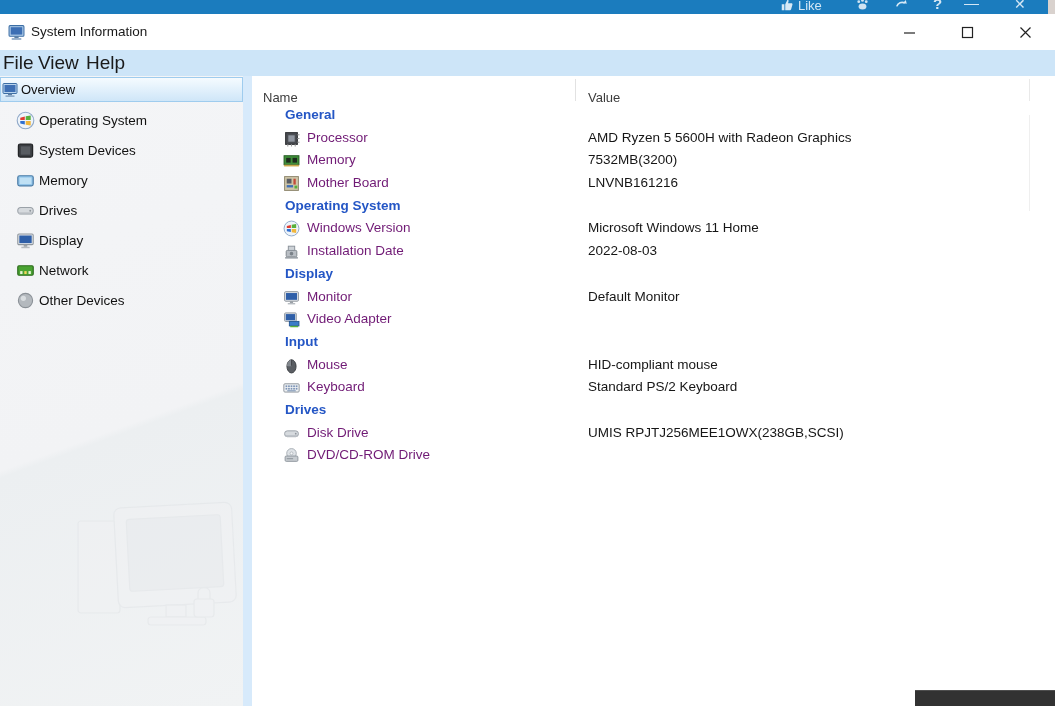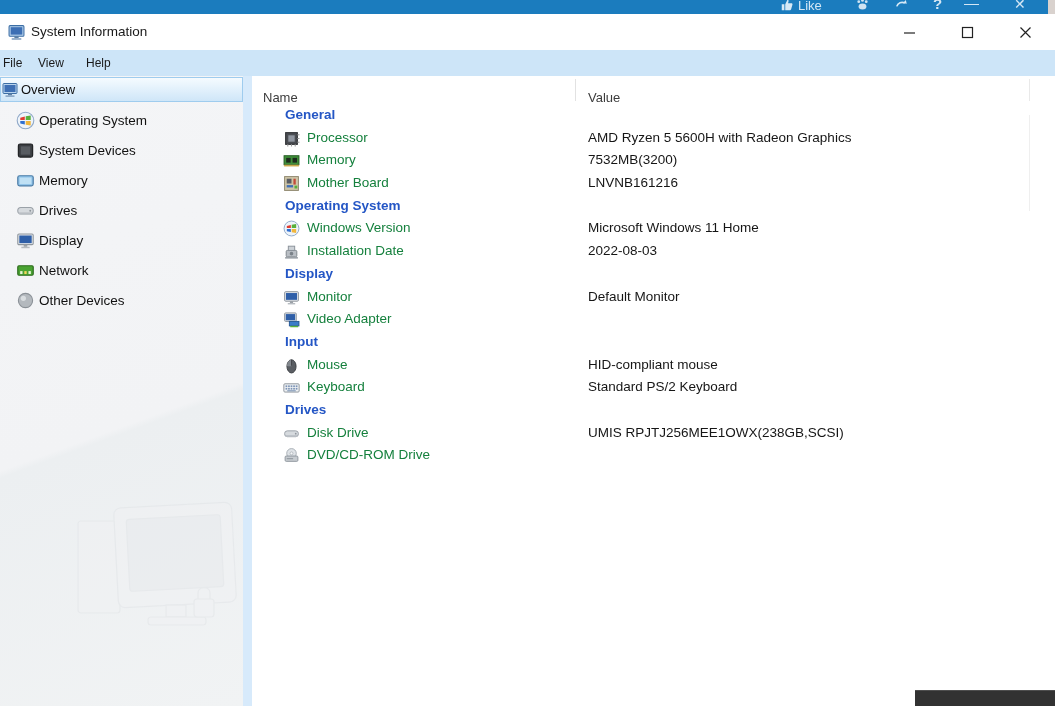--- a/index.html
+++ b/index.html
@@ -14,21 +14,21 @@
 
   
   .titlebar { position:absolute; left:0; top:14px; width:1055px; height:36px; background:#ffffff; z-index:4; }
   .app-icon { position:absolute; left:8px; top:10px; width:17px; height:17px; }
   .title-text { position:absolute; left:31px; top:10px; font-size:13.5px; color:#191919; }
   .win-btn { position:absolute; top:0; width:46px; height:36px; display:flex; align-items:center; justify-content:center; cursor:default; }
   .btn-min { left:886px; } .btn-max { left:944px; } .btn-close { left:1002px; }
 
   
   .menubar { position:absolute; left:0; top:50px; width:1055px; height:26px; background:#cde5f8; z-index:4; }
-  .menu-item { position:absolute; top:0; height:26px; line-height:26px; font-size:12px; color:#1a1a1a; padding:0 3px; }
+  .menu-item { position:absolute; top:0; height:26px; line-height:26px; font-size:19px; color:#1a1a1a; padding:0 3px; }
 
   
   .sidebar { position:absolute; left:0; top:76px; width:243px; height:630px;
              background:linear-gradient(160deg,#f4f5f7 0%,#f2f3f5 55%,#eceff1 56%,#f1f3f4 100%); z-index:3; }
   .sidebar-sep { position:absolute; left:243px; top:76px; width:9px; height:630px; background:#d7eafb; z-index:3; }
   .tree-selected { position:absolute; left:0; top:1px; width:243px; height:25px;
                    background:linear-gradient(#f5fbff,#cfe6f8); border:1px solid #9fccee;
                    display:flex; align-items:center; }
   .tree-selected .t-icon { margin-left:1px; width:16px; height:16px; }
   .tree-selected .t-label { margin-left:3px; font-size:13px; color:#111; }
@@ -44,21 +44,21 @@
   .col-header { position:absolute; top:8px; height:27px; font-size:13px; color:#3d3d3d; line-height:27px; }
   .col-name { left:11px; } .col-value { left:336px; }
   .col-sep1 { position:absolute; left:323px; top:3px; width:1px; height:22px; background:#e2e2e2; }
   .col-sep2 { position:absolute; left:777px; top:3px; width:1px; height:22px; background:#e9e9e9; }
   .col-sep2b { position:absolute; left:777px; top:39px; width:1px; height:96px; background:#efefef; }
 
   .rows { position:absolute; left:0; top:28px; width:803px; }
   .d-row { position:relative; height:22.7px; width:768px; }
   .d-row .r-icon { position:absolute; left:31px; top:3px; width:17px; height:17px; }
   .d-row .r-icon svg { width:100%; height:100%; display:block; }
-  .d-row .r-label { position:absolute; left:55px; top:0; height:22.7px; line-height:22.7px; font-size:13.5px; color:#15803d; white-space:nowrap; }
+  .d-row .r-label { position:absolute; left:55px; top:0; height:22.7px; line-height:22.7px; font-size:13.5px; color:#701a75; white-space:nowrap; }
   .d-row.section .r-label { left:33px; font-weight:bold; color:#2456c5; font-size:13.5px; }
   .d-row .r-value { position:absolute; left:336px; top:0; height:22.7px; line-height:22.7px; font-size:13.5px; color:#161616; white-space:nowrap; }
 
   
   .bottom-bar { position:absolute; left:915px; top:690px; width:140px; height:16px; background:#323232; border-top:1px solid #4e4e4e; z-index:6; }
 </style>
 </head>
 <body>
 
 <svg width="0" height="0" style="position:absolute">

